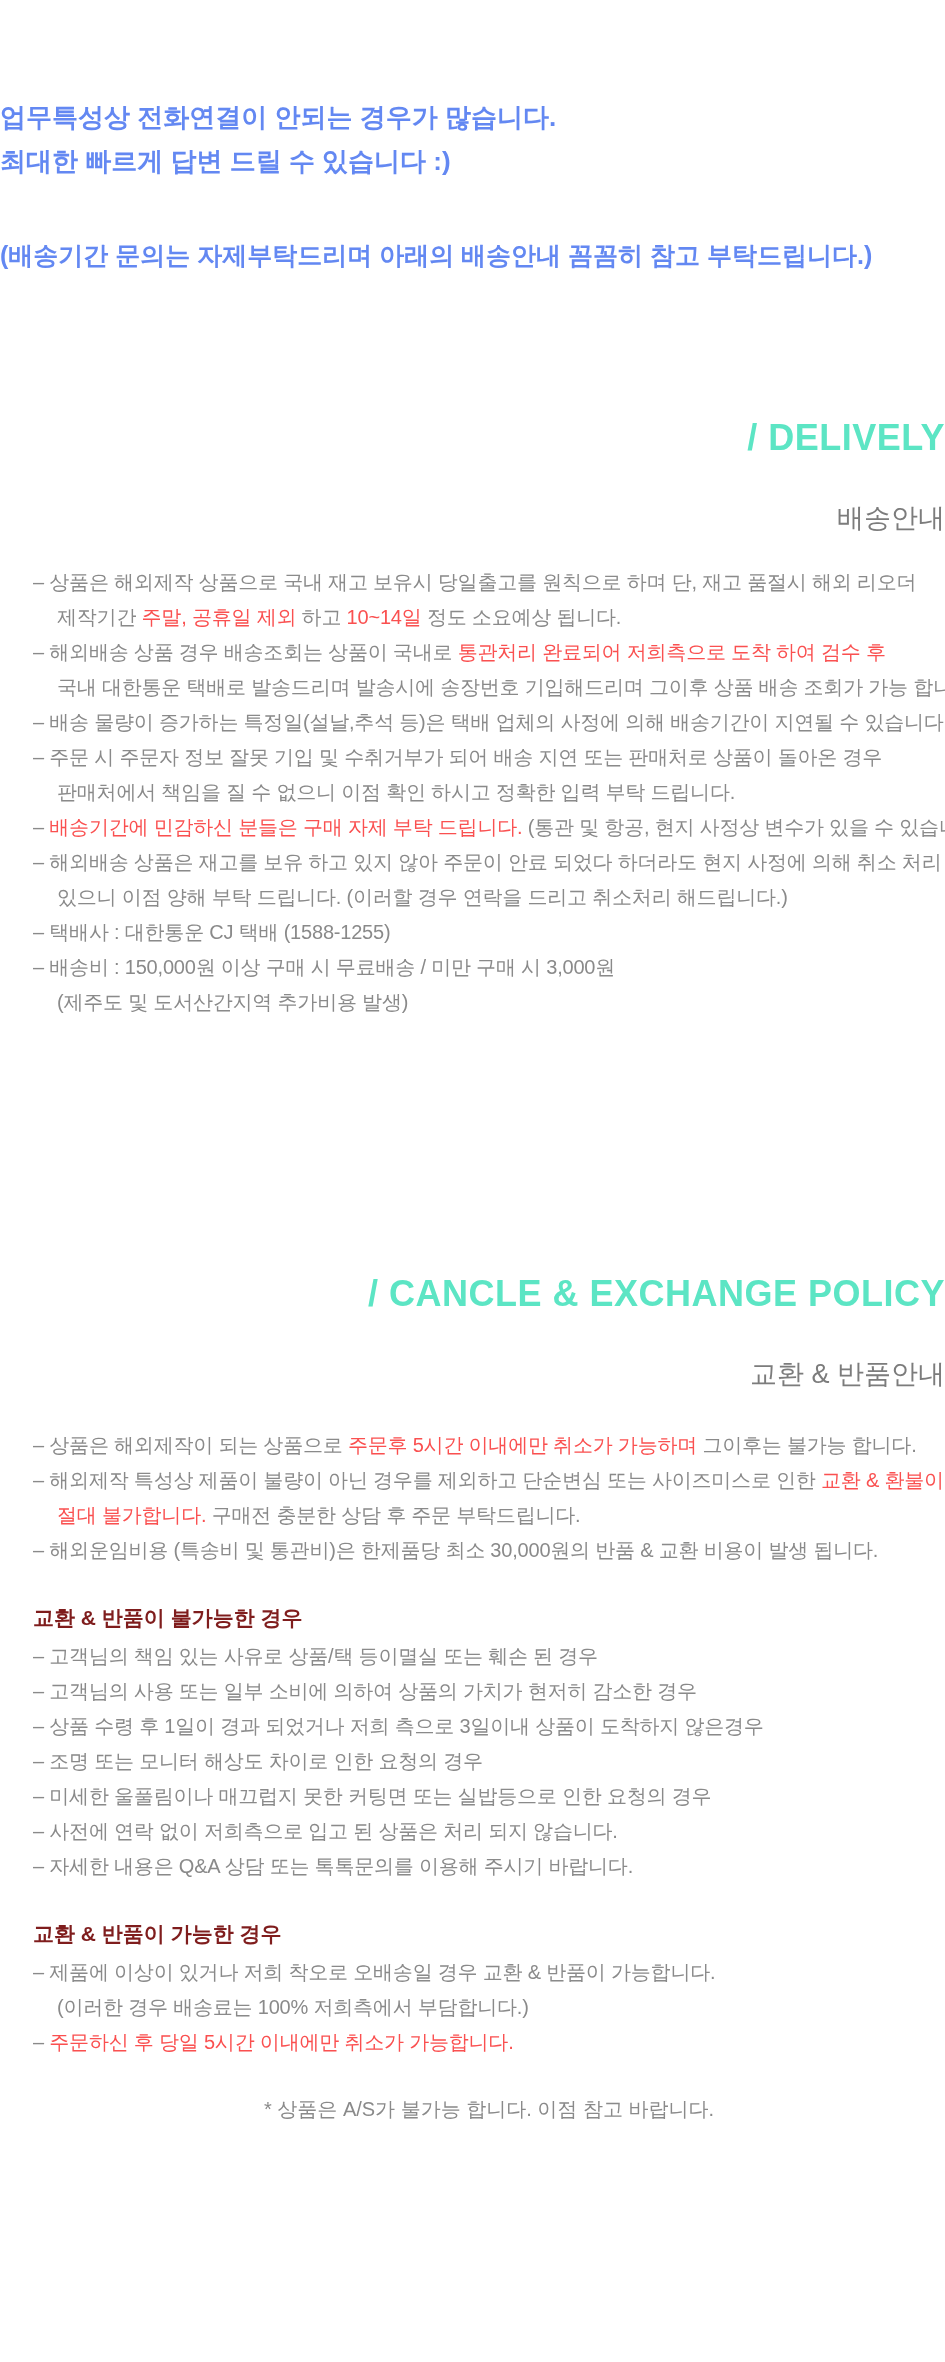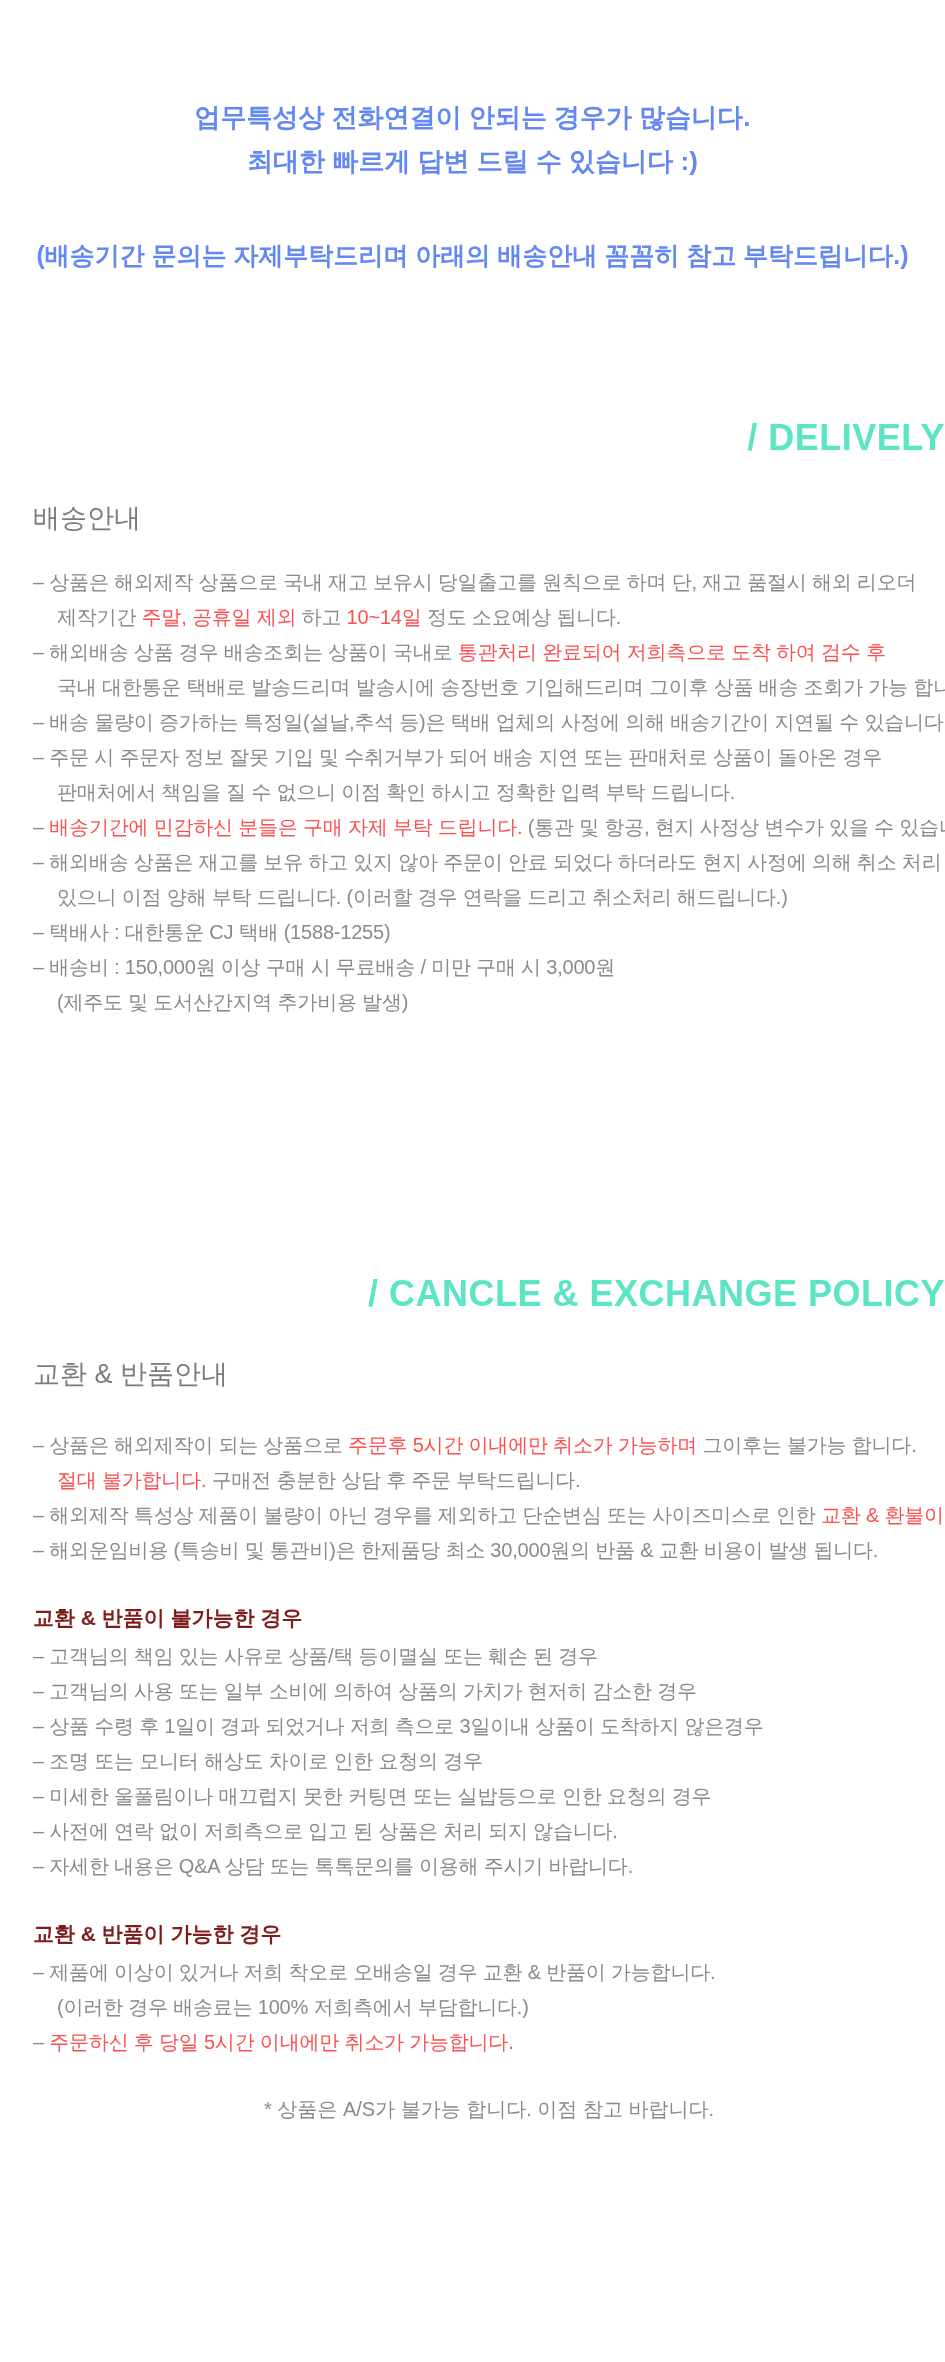--- a/index.html
+++ b/index.html
@@ -5,21 +5,20 @@
   html, body { margin:0; padding:0; background:#ffffff; }
   .page {
     position:relative;
     width:945px; height:2362px;
     background:#ffffff;
     font-family:"Liberation Sans","DejaVu Sans",sans-serif;
     overflow:hidden;
   }
   .notice {
     padding-top:95px;
-    text-align:center;
     color:#6388f2;
     font-size:26px;
     font-weight:700;
   }
   .notice-lines .line { line-height:44px; }
   .notice-sub { margin-top:50px; font-size:25px; line-height:44px; }
 
   h2, h3, h4, p { margin:0; }
 
   .sec-title {
@@ -33,20 +32,21 @@
   }
   .mt-delivery { margin-top:141px; }
   .mt-policy   { margin-top:254px; }
 
   .sec-subtitle {
     margin:45px 0 0 33px;
     font-size:27px;
     font-weight:400;
     color:#7c7c7c;
     line-height:30px;
+    text-align:right;
   }
 
   .body-list {
     margin-left:33px;
     margin-right:10px;
     font-size:20px;
     color:#8a8a8a;
   }
   .mt-dlist { margin-top:32px; }
   .mt-plist { margin-top:39px; }
@@ -117,22 +117,22 @@
       </div>
     </div>
 
   <h2 class="sec-title mt-policy">/ CANCLE &amp; EXCHANGE POLICY</h2>
   <h3 class="sec-subtitle">교환 &amp; 반품안내</h3>
   <div class="body-list mt-plist">
       <div class="list-item">
         <div class="line"><span>– 상품은 해외제작이 되는 상품으로 </span><span class="red">주문후 5시간 이내에만 취소가 가능하며</span><span> 그이후는 불가능 합니다.</span></div>
       </div>
       <div class="list-item">
+        <div class="line"><span>– 해외제작 특성상 제품이 불량이 아닌 경우를 제외하고 단순변심 또는 사이즈미스로 인한 </span><span class="red">교환 &amp; 환불이</span></div>
         <div class="line cont"><span class="red">절대 불가합니다.</span><span> 구매전 충분한 상담 후 주문 부탁드립니다.</span></div>
-        <div class="line"><span>– 해외제작 특성상 제품이 불량이 아닌 경우를 제외하고 단순변심 또는 사이즈미스로 인한 </span><span class="red">교환 &amp; 환불이</span></div>
       </div>
       <div class="list-item">
         <div class="line"><span>– 해외운임비용 (특송비 및 통관비)은 한제품당 최소 30,000원의 반품 &amp; 교환 비용이 발생 됩니다.</span></div>
       </div>
     </div>
 
   <h4 class="sub-heading">교환 &amp; 반품이 불가능한 경우</h4>
   <div class="body-list mt-cases">
       <div class="list-item">
         <div class="line"><span>– 고객님의 책임 있는 사유로 상품/택 등이멸실 또는 훼손 된 경우</span></div>

